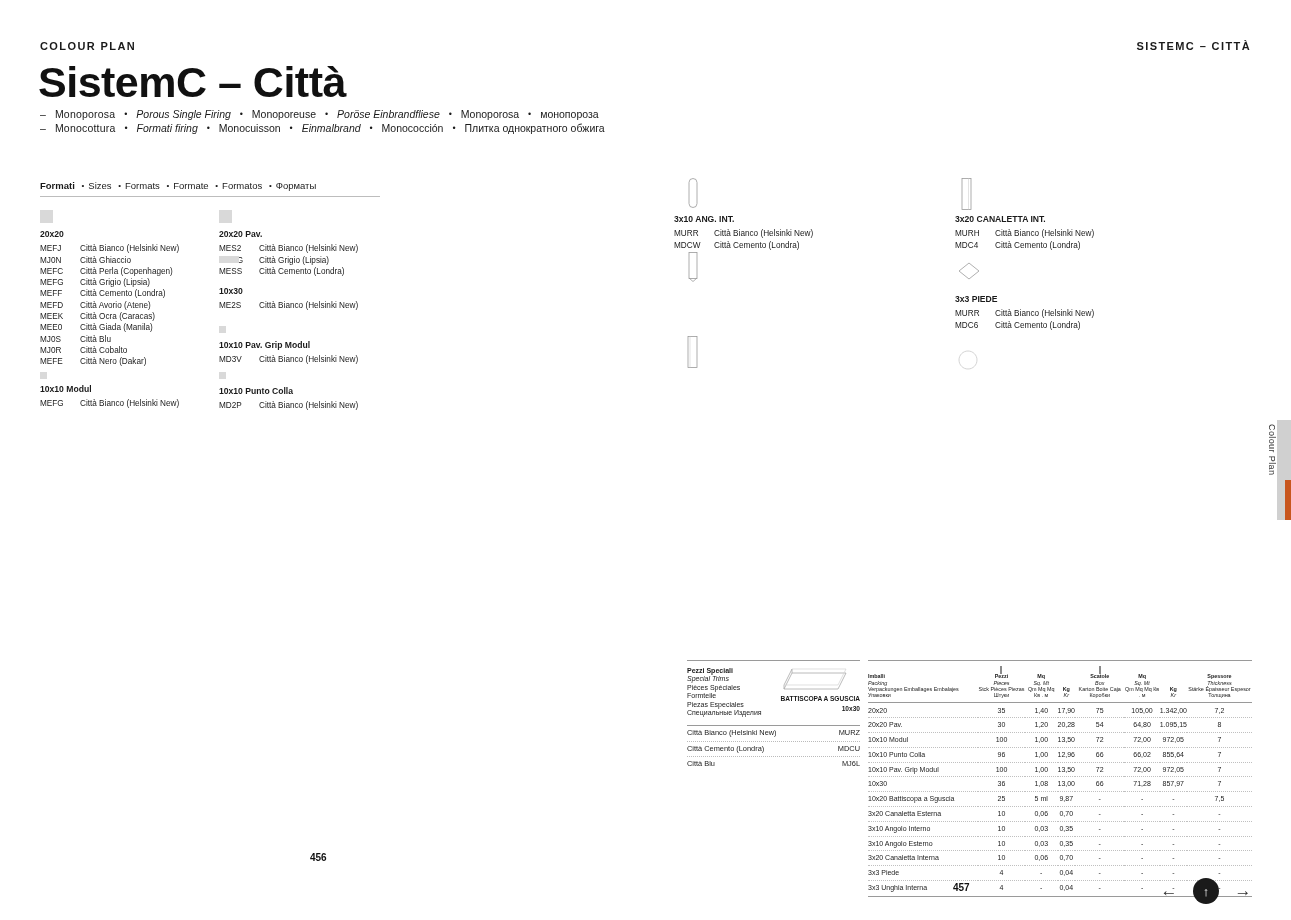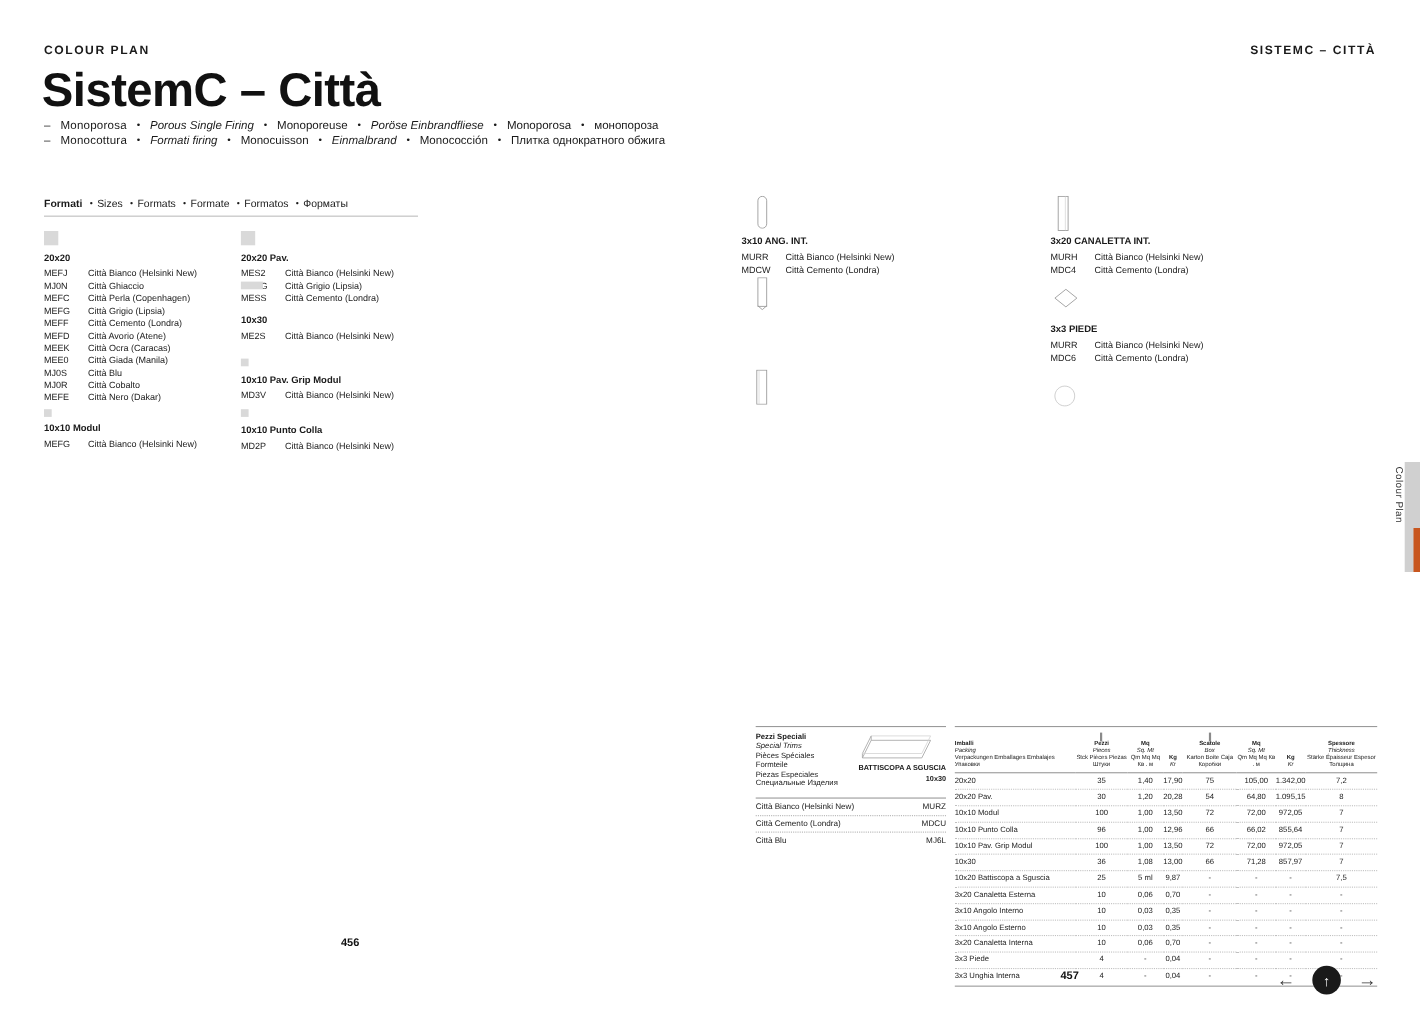--- a/index.html
+++ b/index.html
@@ -117,21 +117,21 @@
   .boxicon { width: 14px; height: 9px; margin: 0 auto 2px auto; border: 1px solid #8a8a8a; }
   .boxicon.grid { background:
      linear-gradient(to right, transparent 32%, #8a8a8a 32%, #8a8a8a 34%, transparent 34%),
      linear-gradient(to right, transparent 65%, #8a8a8a 65%, #8a8a8a 67%, transparent 67%); }
 
   
   .folio {
     position: absolute; font-size: 10px; font-weight: 700; color: #111;
   }
   .folio.left { left: 310px; top: 852px; }
-  .folio.right { left: 953px; top: 882px; margin-left: 11px; }
+  .folio.right { left: 953px; top: 882px; }
 
   .navs { position: absolute; right: 38px; top: 878px; display: flex; align-items: center; gap: 14px; }
   .nav-ic { width: 20px; height: 20px; color: #333; }
   .nav-circ {
     width: 26px; height: 26px; border-radius: 50%;
     background: #1a1a1a; color: #fff;
     display: flex; align-items: center; justify-content: center;
     font-size: 13px;
   }
 </style>

